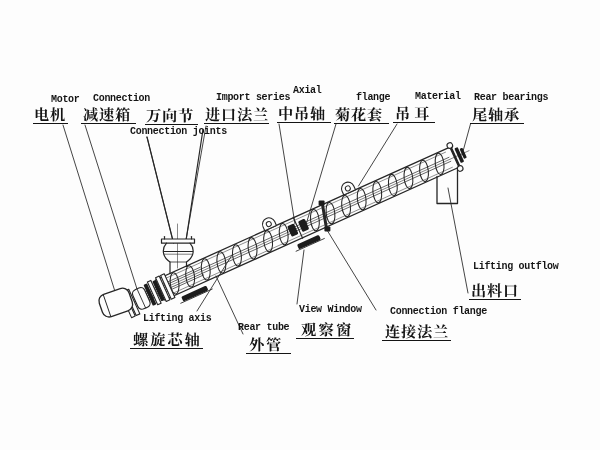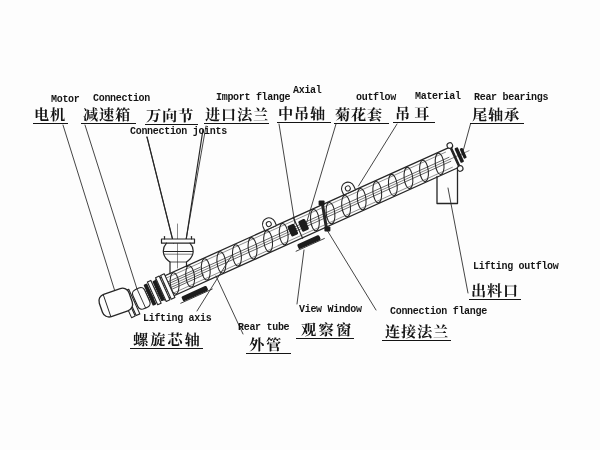--- a/index.html
+++ b/index.html
@@ -157,40 +157,40 @@
     </span>
   <span class="en" style="left:118px;top:127px">Connection joints</span>
   <span class="zh" style="left:145px;top:107.5px;padding:0 3.8px 0.5px 1px">
       <span class="zh-src">万向节</span>
       <svg width="48" height="15.5" viewBox="0 0 48 15.5">
         <path transform="translate(0,13.2) scale(0.152,-0.152)" d="M38 49H75V46H38ZM4 73H77L84 82Q84 82 85 81Q87 80 89 78Q91 77 93 75Q95 74 97 72Q96 70 94 70H5ZM69 49H68L75 55L85 46Q84 45 81 44Q80 34 79 27Q79 19 77 13Q76 7 74 3Q72 -1 70 -3Q67 -5 64 -6Q60 -7 55 -7Q55 -5 55 -3Q54 0 53 1Q51 2 48 3Q45 5 41 5L41 7Q44 6 47 6Q50 6 53 6Q56 6 58 6Q59 6 60 6Q61 6 62 7Q63 8 64 11Q65 15 66 21Q67 26 68 33Q69 40 69 49ZM34 73H47Q47 63 46 54Q46 45 43 37Q41 28 37 20Q32 12 24 5Q17 -3 4 -9L3 -7Q13 0 18 8Q24 15 27 23Q30 31 32 40Q33 48 34 56Q34 64 34 73Z" fill="#141414"></path>
         <path transform="translate(16,13.2) scale(0.152,-0.152)" d="M42 85 60 81Q59 80 59 79Q58 79 56 79Q53 75 49 71Q45 67 40 63H37Q38 66 39 70Q40 74 41 78Q42 82 42 85ZM80 66H79L84 72L96 63Q95 62 94 62Q93 61 91 61V5Q91 1 90 -2Q89 -5 86 -6Q83 -8 76 -9Q75 -6 75 -4Q74 -2 73 -1Q71 1 69 2Q67 3 63 3V5Q63 5 64 5Q66 5 69 4Q72 4 74 4Q76 4 78 4Q79 4 79 5Q80 5 80 6ZM9 66V71L22 66H83V63H21V-5Q21 -5 20 -6Q18 -7 16 -8Q14 -9 11 -9H9ZM37 24H63V22H37ZM31 48V53L42 48H63V45H42V14Q42 13 41 12Q39 12 37 11Q35 10 33 10H31ZM58 48H57L62 54L73 46Q73 45 72 44Q71 44 69 43V16Q69 16 68 15Q66 14 64 14Q62 13 60 13H58Z" fill="#141414"></path>
         <path transform="translate(32,13.2) scale(0.152,-0.152)" d="M51 -6Q51 -6 48 -8Q45 -9 40 -9H38V49H51ZM73 50 79 56 90 47Q89 46 88 46Q87 45 86 45Q85 34 85 26Q84 19 83 15Q82 11 79 9Q77 7 74 6Q71 5 67 5Q67 8 66 10Q66 12 65 13Q64 15 62 16Q60 17 57 17L57 19Q58 18 61 18Q63 18 65 18Q67 18 68 18Q70 18 71 19Q72 20 73 28Q73 36 74 50ZM80 50V47H11L10 50ZM28 71V86L43 85Q43 84 42 83Q42 82 40 82V71H60V86L75 85Q75 84 74 83Q73 82 72 82V71H80L86 80Q86 80 87 79Q88 78 90 76Q92 75 94 73Q96 71 97 70Q97 68 95 68H72V57Q72 56 70 56Q69 55 67 54Q64 54 62 54H60V68H40V56Q40 56 38 55Q37 54 35 54Q32 53 30 53H28V68H4L3 71Z" fill="#141414"></path>
       </svg>
     </span>
-  <span class="en" style="left:204px;top:93px">Import flange</span>
+  <span class="en" style="left:204px;top:93px">Import series</span>
   <span class="zh" style="left:204px;top:107px;padding:0 0.5px 0.5px 0.5px">
       <span class="zh-src">进口法兰</span>
       <svg width="64" height="15.5" viewBox="0 0 64 15.5">
         <path transform="translate(0,13.2) scale(0.152,-0.152)" d="M59 83Q59 82 58 82Q58 81 56 81V45Q56 37 54 30Q52 24 48 18Q44 12 36 8L35 9Q41 16 43 25Q45 34 45 45V85ZM82 83Q82 82 81 82Q80 81 78 80V10Q78 9 77 8Q75 7 74 7Q72 6 69 6H67V85ZM88 48Q88 48 89 47Q90 46 92 44Q93 43 95 41Q97 40 98 38Q98 37 96 37H31L30 39H82ZM85 71Q85 71 86 70Q88 69 89 67Q91 66 92 64Q94 63 95 61Q95 60 93 60H34L33 62H80ZM23 16Q25 16 25 16Q26 16 27 15Q30 11 33 9Q37 7 41 6Q46 5 52 4Q58 4 67 4Q75 4 82 4Q89 4 97 5V4Q94 3 92 0Q90 -3 90 -7Q86 -7 82 -7Q77 -7 72 -7Q67 -7 63 -7Q55 -7 49 -6Q43 -5 39 -3Q35 -1 32 3Q28 6 26 11Q25 13 24 13Q23 12 22 11Q21 9 19 6Q17 3 15 0Q13 -3 11 -6Q11 -8 10 -8L2 4Q5 5 8 8Q11 10 14 12Q17 14 20 15Q22 16 23 16ZM9 83Q17 81 21 78Q26 75 28 72Q30 69 30 66Q30 63 28 61Q27 59 24 59Q22 59 19 61Q18 64 17 68Q15 72 13 76Q10 79 8 82ZM27 14 16 11V47H4L3 49H15L20 57L32 47Q32 47 30 46Q29 45 27 45Z" fill="#141414"></path>
         <path transform="translate(16,13.2) scale(0.152,-0.152)" d="M81 11V8H19V11ZM72 69 79 77 92 66Q91 65 90 65Q88 64 86 63V0Q86 0 85 -1Q83 -2 80 -3Q78 -3 76 -3H74V69ZM26 -1Q26 -2 25 -3Q23 -4 21 -5Q18 -5 16 -5H14V69V75L27 69H83V66H26Z" fill="#141414"></path>
         <path transform="translate(32,13.2) scale(0.152,-0.152)" d="M71 31Q71 30 69 29Q68 29 65 30L68 30Q66 27 62 23Q58 20 54 16Q50 12 45 9Q40 6 36 4L36 5H42Q42 0 41 -3Q39 -6 37 -7L31 7Q31 7 33 7Q34 8 35 8Q37 10 40 14Q44 17 46 22Q49 26 51 30Q54 35 55 38ZM33 6Q38 6 46 7Q54 7 64 8Q75 8 86 9L86 8Q78 5 66 2Q54 -2 38 -5ZM71 83Q71 82 70 82Q70 81 68 81V38H56V85ZM71 25Q80 21 85 17Q91 13 93 8Q96 4 96 1Q96 -3 95 -5Q93 -8 90 -8Q88 -8 85 -6Q84 -2 82 2Q81 6 79 10Q77 14 75 17Q72 21 70 24ZM86 48Q86 48 88 47Q89 46 91 45Q93 43 95 42Q97 40 99 38Q98 37 96 37H30L29 40H80ZM82 72Q82 72 83 71Q84 70 86 69Q88 67 90 66Q92 64 93 63Q93 61 91 61H37L36 64H76ZM10 21Q11 21 11 22Q12 22 13 23Q13 24 14 25Q14 26 15 28Q16 29 17 32Q18 35 21 40Q23 45 26 53Q30 60 35 71L36 71Q35 67 33 62Q32 57 30 51Q28 46 27 41Q25 36 24 33Q23 29 23 27Q22 25 22 22Q21 19 21 17Q21 15 22 13Q23 12 23 10Q24 8 25 5Q25 3 25 -1Q25 -4 23 -7Q21 -9 17 -9Q15 -9 14 -8Q12 -7 11 -4Q12 1 13 6Q13 11 12 14Q12 17 10 18Q9 18 8 19Q7 19 5 19V21Q5 21 6 21Q7 21 8 21Q9 21 10 21ZM4 61Q10 61 14 59Q18 57 20 55Q22 53 22 51Q22 48 20 47Q19 45 17 45Q14 45 12 46Q11 49 10 51Q8 54 7 56Q5 59 3 60ZM12 84Q19 83 23 81Q27 79 29 77Q31 74 31 72Q31 70 29 68Q28 67 25 66Q23 66 20 68Q20 71 18 73Q17 76 15 79Q13 81 11 83Z" fill="#141414"></path>
         <path transform="translate(48,13.2) scale(0.152,-0.152)" d="M84 11Q84 11 85 10Q87 9 89 7Q91 6 93 4Q95 2 97 0Q97 -1 94 -1H4L4 2H77ZM73 41Q73 41 74 40Q76 39 78 37Q80 35 82 34Q84 32 86 30Q86 28 83 28H16L15 31H66ZM82 79Q81 78 80 77Q79 77 78 77Q73 71 67 66Q62 60 57 57L56 57Q57 61 59 65Q61 70 62 75Q64 80 65 85ZM21 84Q29 82 34 79Q38 76 40 73Q42 70 42 67Q42 64 41 62Q39 60 37 60Q34 60 31 62Q31 66 29 69Q27 73 25 77Q23 80 20 83ZM81 68Q81 68 82 67Q83 66 85 64Q87 62 90 61Q92 59 94 57Q93 55 91 55H9L8 58H73Z" fill="#141414"></path>
       </svg>
     </span>
   <span class="en" style="left:281px;top:86px">Axial</span>
   <span class="zh" style="left:277px;top:106px;padding:0 5.3px 0.5px 0.5px">
       <span class="zh-src">中吊轴</span>
       <svg width="48" height="15.5" viewBox="0 0 48 15.5">
         <path transform="translate(0,13.2) scale(0.152,-0.152)" d="M82 33V30H15V33ZM78 63 83 69 95 60Q95 59 94 59Q93 58 91 58V25Q91 25 89 24Q88 23 85 23Q83 22 81 22H79V63ZM21 25Q21 24 20 23Q18 22 16 21Q13 21 11 21H9V63V68L22 63H81V60H21ZM60 83Q60 82 59 82Q58 81 56 80V-5Q56 -5 55 -6Q53 -7 51 -8Q48 -9 46 -9H44V85Z" fill="#141414"></path>
         <path transform="translate(16,13.2) scale(0.152,-0.152)" d="M56 -6Q56 -6 54 -8Q51 -9 47 -9H45V53H56ZM68 79 73 85 85 76Q85 75 84 75Q83 74 81 74V50Q81 49 79 49Q78 48 75 47Q73 47 71 47H69V79ZM31 49Q31 48 29 47Q28 46 26 46Q23 45 21 45H19V79V83L32 79H75V76H31ZM73 55V52H27V55ZM75 38 81 44 93 35Q92 34 91 33Q90 33 88 32V13Q88 9 87 6Q86 3 83 2Q80 0 73 -1Q73 2 72 4Q72 6 71 8Q70 9 68 10Q66 11 63 12V13Q63 13 64 13Q66 13 68 13Q70 13 72 13Q74 13 74 13Q76 13 76 13Q76 13 76 14V38ZM24 3Q24 3 23 2Q21 1 19 0Q17 -1 14 -1H12V38V43L25 38H81V35H24Z" fill="#141414"></path>
         <path transform="translate(32,13.2) scale(0.152,-0.152)" d="M82 60 87 66 97 58Q97 57 96 57Q95 56 93 56V-5Q93 -6 92 -6Q90 -7 88 -8Q86 -8 84 -8H83V60ZM55 -5Q55 -6 54 -7Q53 -7 51 -8Q49 -9 46 -9H45V60V65L56 60H86V57H55ZM87 3V0H52V3ZM87 33V30H52V33ZM77 82Q77 81 76 81Q76 80 74 80V1H64V84ZM32 -6Q32 -6 30 -7Q27 -8 23 -8H21V38H32ZM35 56Q35 55 35 55Q34 54 32 54V37Q32 37 30 37Q28 37 26 37H23V58ZM3 18Q7 18 13 19Q19 20 27 22Q35 23 43 25L43 24Q38 21 31 17Q23 13 12 7Q12 6 11 6Q11 5 10 5ZM36 45Q36 45 38 44Q39 43 41 41Q43 39 44 38Q44 36 42 36H10L10 39H32ZM34 73Q34 73 36 71Q38 70 40 68Q43 66 44 65Q44 63 42 63H4L4 66H29ZM32 81Q31 80 30 79Q29 79 27 79L28 81Q27 78 26 74Q25 69 24 64Q22 59 21 54Q19 49 18 44Q17 40 16 36H16L12 32L2 38Q3 39 5 40Q7 41 8 42L5 38Q6 41 8 46Q9 51 11 56Q13 61 14 67Q15 72 16 77Q17 81 18 85Z" fill="#141414"></path>
       </svg>
     </span>
-  <span class="en" style="left:344px;top:93px">outflow</span>
+  <span class="en" style="left:344px;top:93px">flange</span>
   <span class="zh" style="left:334px;top:107px;padding:0 5.8px 0.5px 1px">
       <span class="zh-src">菊花套</span>
       <svg width="48" height="15.5" viewBox="0 0 48 15.5">
         <path transform="translate(0,13.2) scale(0.152,-0.152)" d="M23 56H84V53H21ZM78 56H77L84 62L94 53Q94 52 93 52Q92 51 90 51Q90 38 89 28Q89 19 88 12Q87 6 86 2Q84 -2 82 -4Q80 -7 76 -8Q73 -9 68 -9Q68 -6 68 -4Q67 -3 66 -1Q65 0 62 1Q60 2 56 3L56 4Q59 4 61 4Q64 3 66 3Q69 3 70 3Q71 3 72 3Q73 4 73 4Q75 6 76 12Q77 19 78 30Q78 40 78 56ZM21 67 37 61Q36 60 35 60Q34 59 33 59Q27 50 19 43Q11 37 3 33L2 34Q6 38 9 43Q13 48 16 54Q19 60 21 67ZM3 73H30V85L45 84Q45 83 44 82Q44 81 42 81V73H58V85L73 84Q73 83 72 82Q71 81 69 81V73H80L86 81Q86 81 87 80Q88 79 90 78Q92 77 93 75Q95 73 97 72Q96 70 94 70H69V64Q69 63 66 62Q64 62 59 62H58V70H42V64Q42 63 40 63Q39 62 37 62Q34 61 32 61H30V70H4ZM37 50 51 49Q51 48 51 48Q50 47 48 47V-4Q48 -4 47 -5Q45 -6 43 -6Q41 -7 39 -7H37ZM9 29H61L66 36Q66 36 68 34Q70 33 72 31Q74 29 76 28Q76 26 73 26H10ZM33 29H46V27Q40 17 30 9Q19 1 6 -4L5 -3Q11 1 17 6Q22 12 26 17Q30 23 33 29ZM47 24Q54 23 59 22Q63 20 65 18Q67 15 68 13Q68 11 67 9Q66 7 64 7Q62 6 59 8Q58 10 56 13Q54 16 52 19Q49 21 47 23ZM21 47Q26 45 29 43Q32 40 33 38Q34 36 33 34Q33 32 31 31Q29 30 27 30Q25 30 24 32Q24 36 23 40Q21 43 20 46ZM57 48 70 43Q70 42 69 42Q68 41 66 42Q64 38 60 34Q56 30 52 27H50Q52 30 53 34Q54 37 55 41Q56 45 57 48Z" fill="#141414"></path>
         <path transform="translate(16,13.2) scale(0.152,-0.152)" d="M51 58 66 57Q66 56 65 55Q65 54 63 54V7Q63 6 64 5Q65 4 67 4H76Q79 4 81 4Q83 5 84 5Q86 5 87 6Q88 7 89 11Q90 15 92 20H93L93 5Q95 4 96 3Q97 2 97 1Q97 -2 95 -3Q93 -5 89 -5Q84 -6 75 -6H65Q60 -6 57 -5Q54 -4 53 -2Q51 0 51 4ZM21 38 25 43 36 39Q35 38 33 37V-6Q33 -6 31 -7Q30 -8 28 -8Q26 -9 24 -9H21ZM27 60 42 53Q42 52 41 52Q40 51 38 52Q31 39 22 31Q13 22 3 16L2 17Q7 22 11 29Q16 35 20 43Q24 51 27 60ZM79 54 92 44Q91 44 90 44Q89 43 87 44Q80 35 71 29Q63 22 54 17Q45 13 36 10L35 11Q42 15 50 22Q58 28 66 37Q73 45 79 54ZM3 72H29V85L44 84Q44 83 43 82Q42 81 40 81V72H59V85L74 84Q74 83 73 82Q72 81 70 81V72H80L86 80Q86 80 87 79Q88 78 90 77Q92 76 93 74Q95 72 97 71Q97 69 94 69H70V61Q70 61 69 60Q68 59 66 59Q63 58 61 58H59V69H40V61Q40 60 39 59Q38 59 36 58Q33 58 31 58H29V69H4Z" fill="#141414"></path>
         <path transform="translate(32,13.2) scale(0.152,-0.152)" d="M51 17Q47 14 42 12Q37 9 31 6Q26 4 21 2L21 3H26Q26 -2 24 -5Q23 -8 20 -8L16 5Q16 5 17 5Q19 5 19 6Q22 7 25 9Q28 11 30 14Q33 17 34 18H51ZM18 4Q22 4 28 4Q34 4 42 4Q49 4 57 5Q66 5 74 5L74 4Q65 2 52 -1Q38 -4 22 -7ZM61 71Q63 67 68 64Q72 60 77 58Q82 55 87 54Q92 52 97 51L97 50Q94 48 91 45Q89 43 89 40Q82 42 77 47Q71 51 67 57Q62 63 59 70ZM56 80Q55 78 52 79Q48 71 42 63Q35 55 26 49Q16 42 3 37L2 39Q13 45 21 53Q28 61 33 69Q38 78 40 85ZM84 79Q84 79 85 79Q86 78 88 76Q90 75 92 73Q94 71 96 70Q96 69 95 69Q94 68 93 68H5L4 71H77ZM39 18Q39 18 36 18Q34 18 29 18H27V54L31 59L40 55H39ZM61 14Q70 13 75 11Q81 8 83 5Q86 2 87 -1Q87 -4 86 -6Q85 -8 83 -8Q81 -9 78 -8Q76 -4 73 0Q70 4 67 7Q64 11 61 14ZM65 38Q65 38 67 37Q69 36 71 34Q73 32 75 30Q75 29 73 29H32V32H59ZM64 50Q64 50 66 49Q68 47 70 46Q72 44 74 42Q74 41 71 41H32V44H59ZM65 61Q65 61 67 60Q68 59 70 57Q73 56 74 54Q74 52 72 52H32V55H60ZM82 27Q82 27 83 26Q85 25 87 24Q88 23 91 21Q93 19 94 18Q94 16 92 16H6L5 19H76Z" fill="#141414"></path>
       </svg>
     </span>
   <span class="en" style="left:403px;top:91.5px">Material</span>
   <span class="zh" style="left:393px;top:106px;padding:0 5px 0.5px 1.5px">

